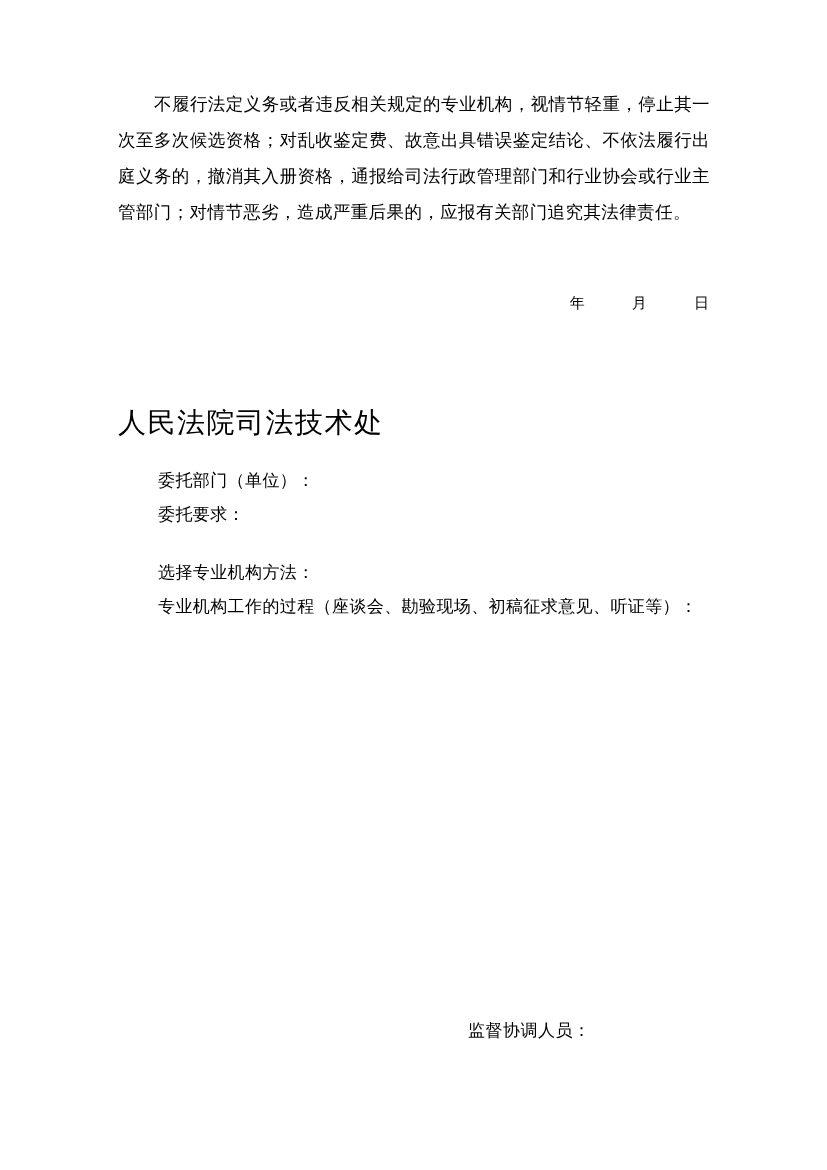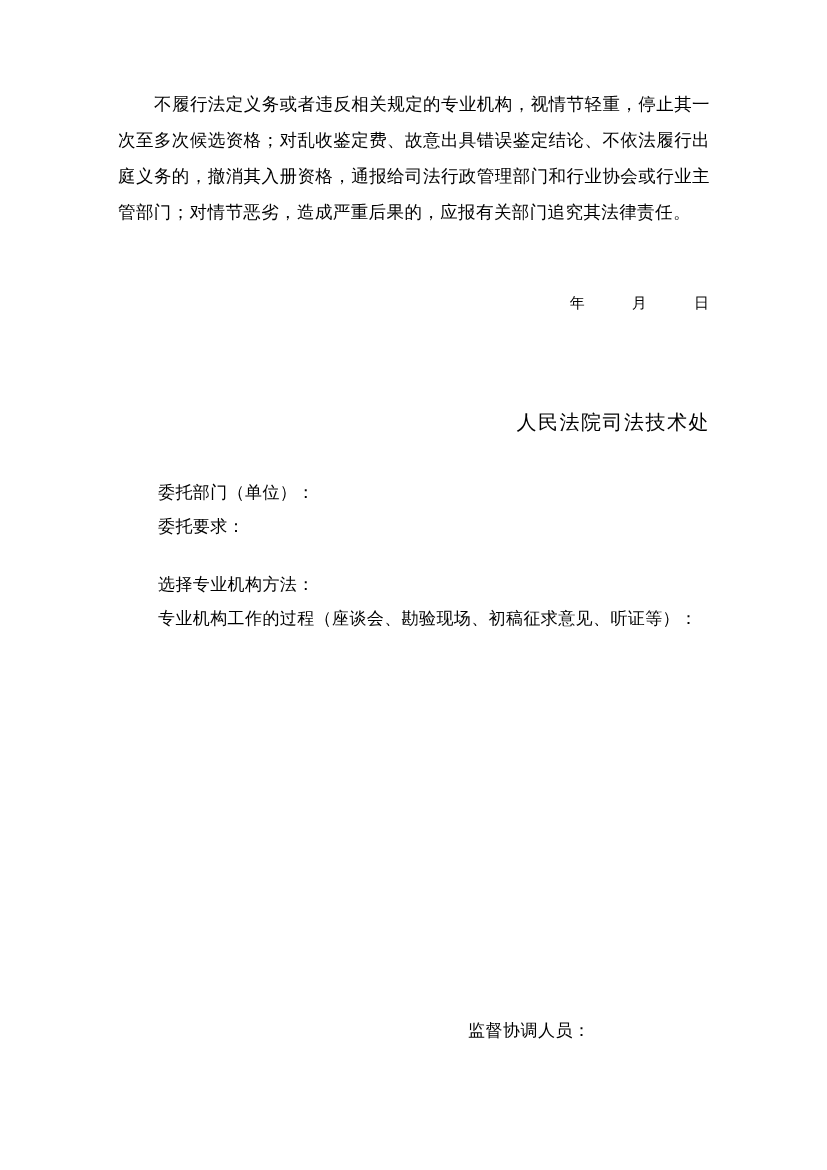--- a/index.html
+++ b/index.html
@@ -43,27 +43,27 @@
     margin-top: 58px;
     font-size: 15px;
     letter-spacing: 1px;
     padding-left: 355px;
     line-height: 30px;
     white-space: pre;
     text-align: right;
   }
   .title-block {
     margin-top: 88px;
-    text-align: right;
-    font-size: 20px;
+    text-align: left;
+    font-size: 28px;
     line-height: 33px;
     letter-spacing: 1.5px;
   }
   .fields {
-    margin-top: 36px;
+    margin-top: 24px;
     font-size: 17px;
     line-height: 34px;
     letter-spacing: 0.4px;
     padding-left: 40px;
   }
   .field-gap {
     height: 24px;
   }
   .field-wrap {
     text-align: justify;

